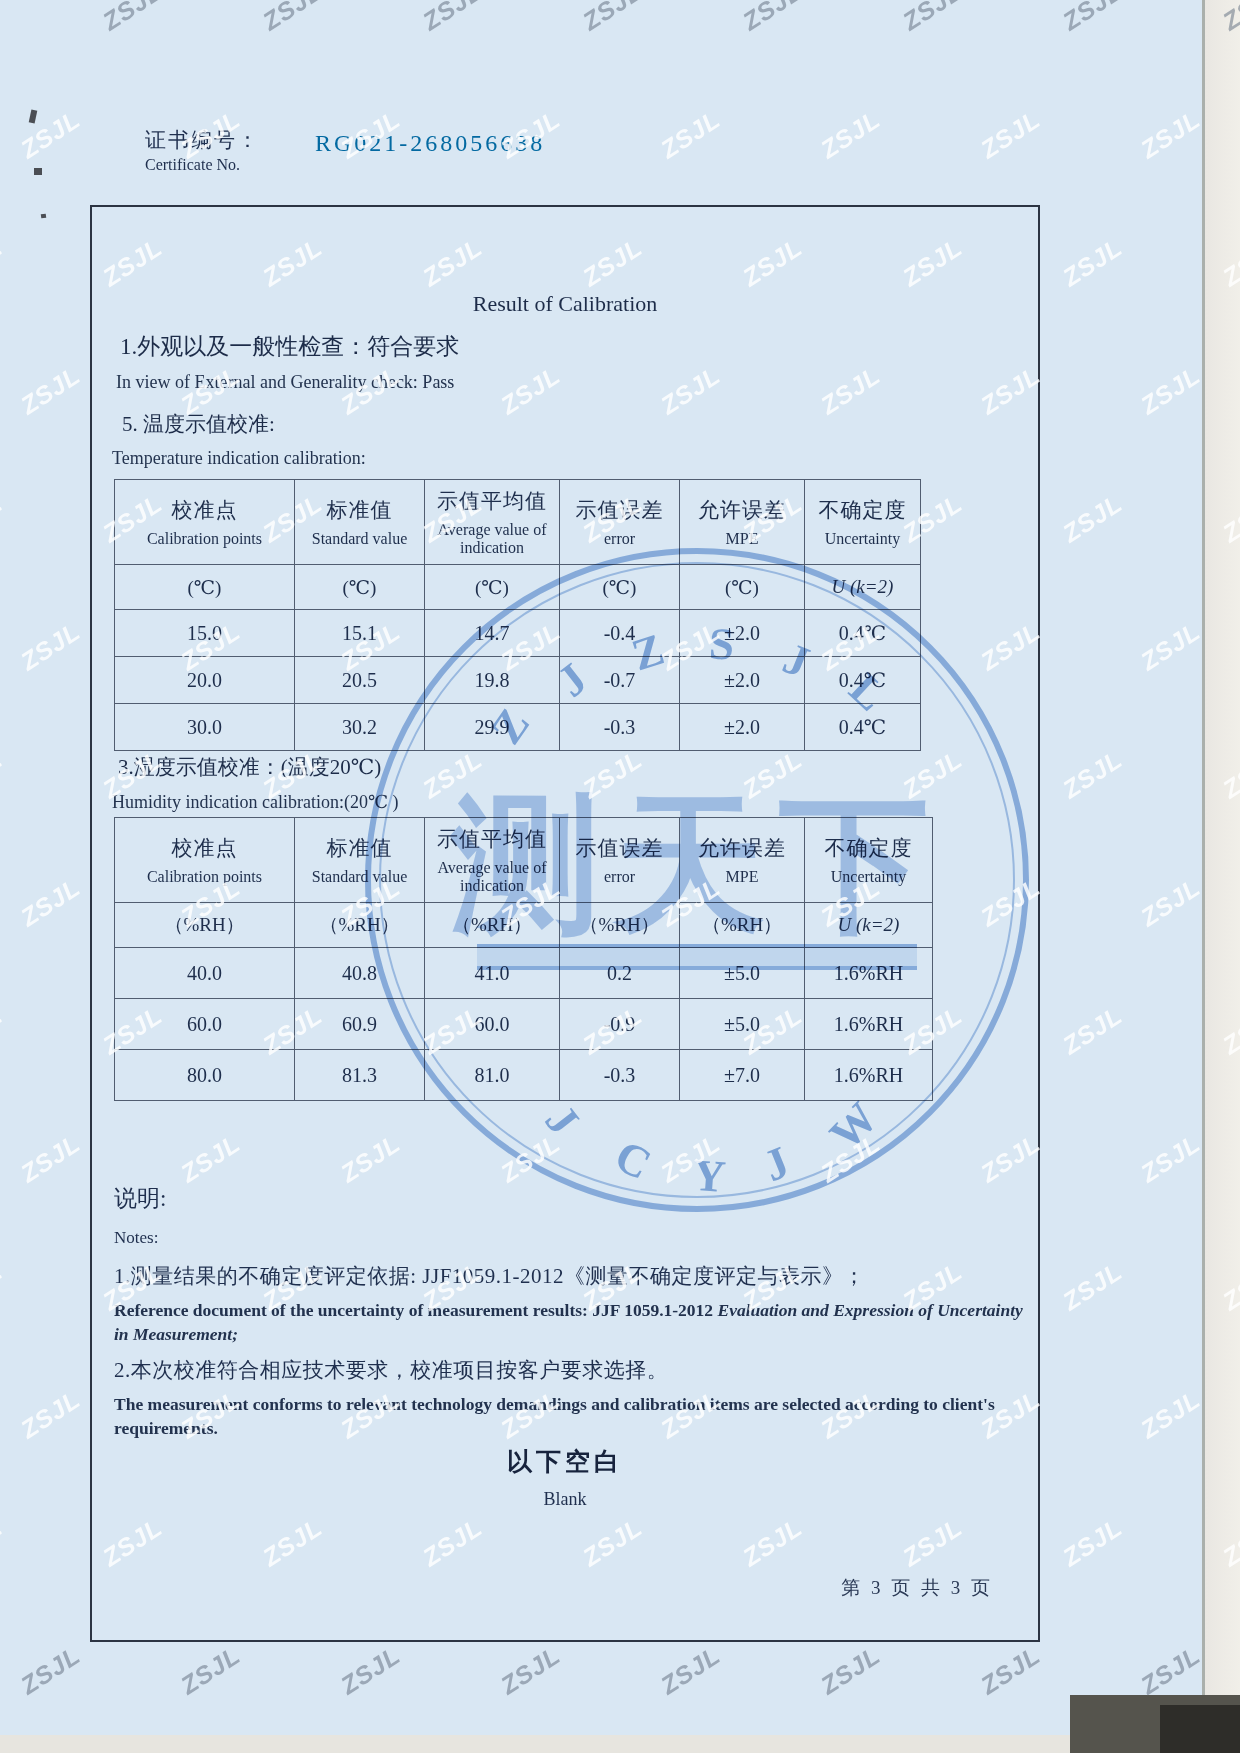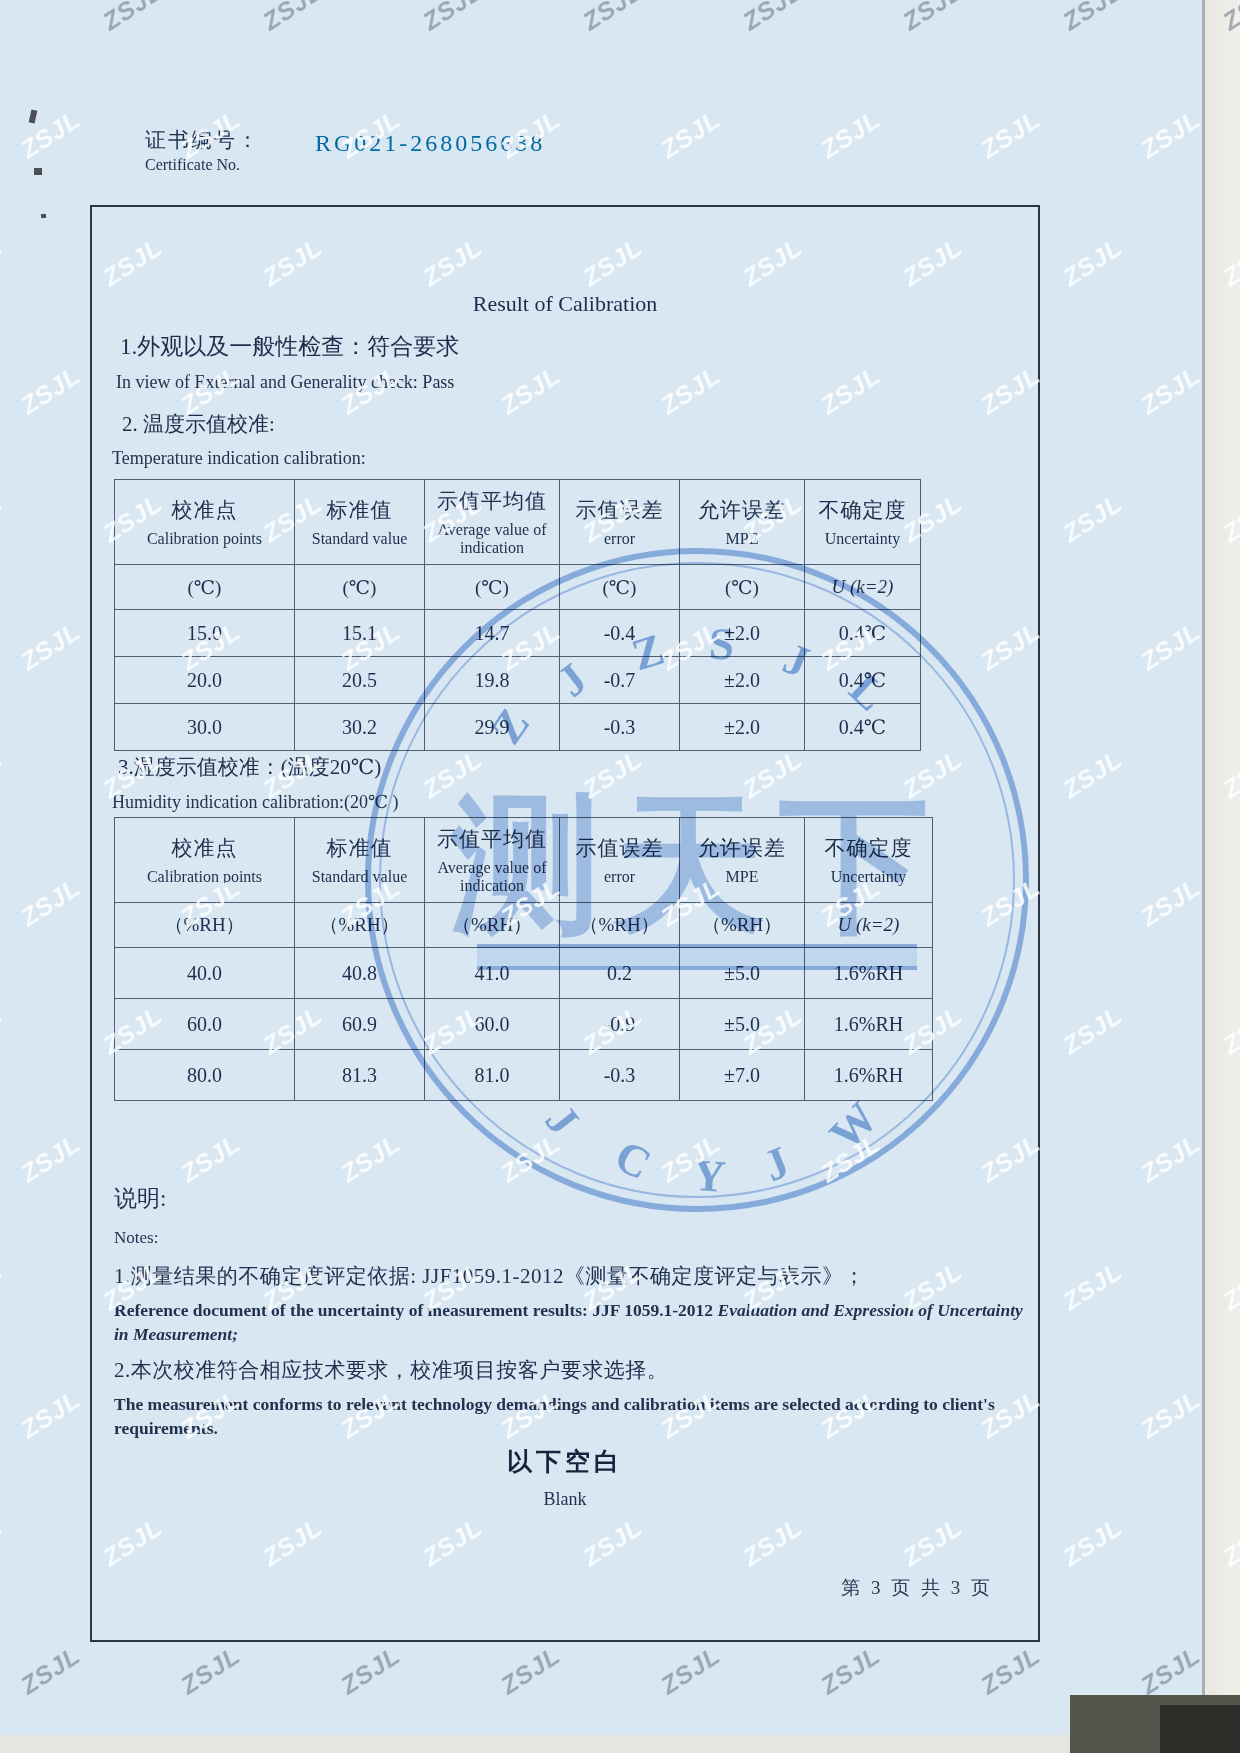--- a/index.html
+++ b/index.html
@@ -103,21 +103,21 @@
     </div>
     <div class="cert-number">RG021-268056638</div>
   </div>
 
   <div class="main-box">
     <div class="title-en">Result of Calibration</div>
 
     <div class="sec-zh s1zh">1.外观以及一般性检查：符合要求</div>
     <div class="sec-en s1en">In view of External and Generality check:  Pass</div>
 
-    <div class="sec-zh s2zh">2. 温度示值校准:</div>
+    <div class="sec-zh s2zh">5. 温度示值校准:</div>
     <div class="sec-en s2en">Temperature indication calibration:</div>
 
     <table class="cal t1">
         <colgroup>
           <col style="width: 180px;">
           <col style="width: 130px;">
           <col style="width: 135px;">
           <col style="width: 120px;">
           <col style="width: 125px;">
           <col style="width: 116px;">

